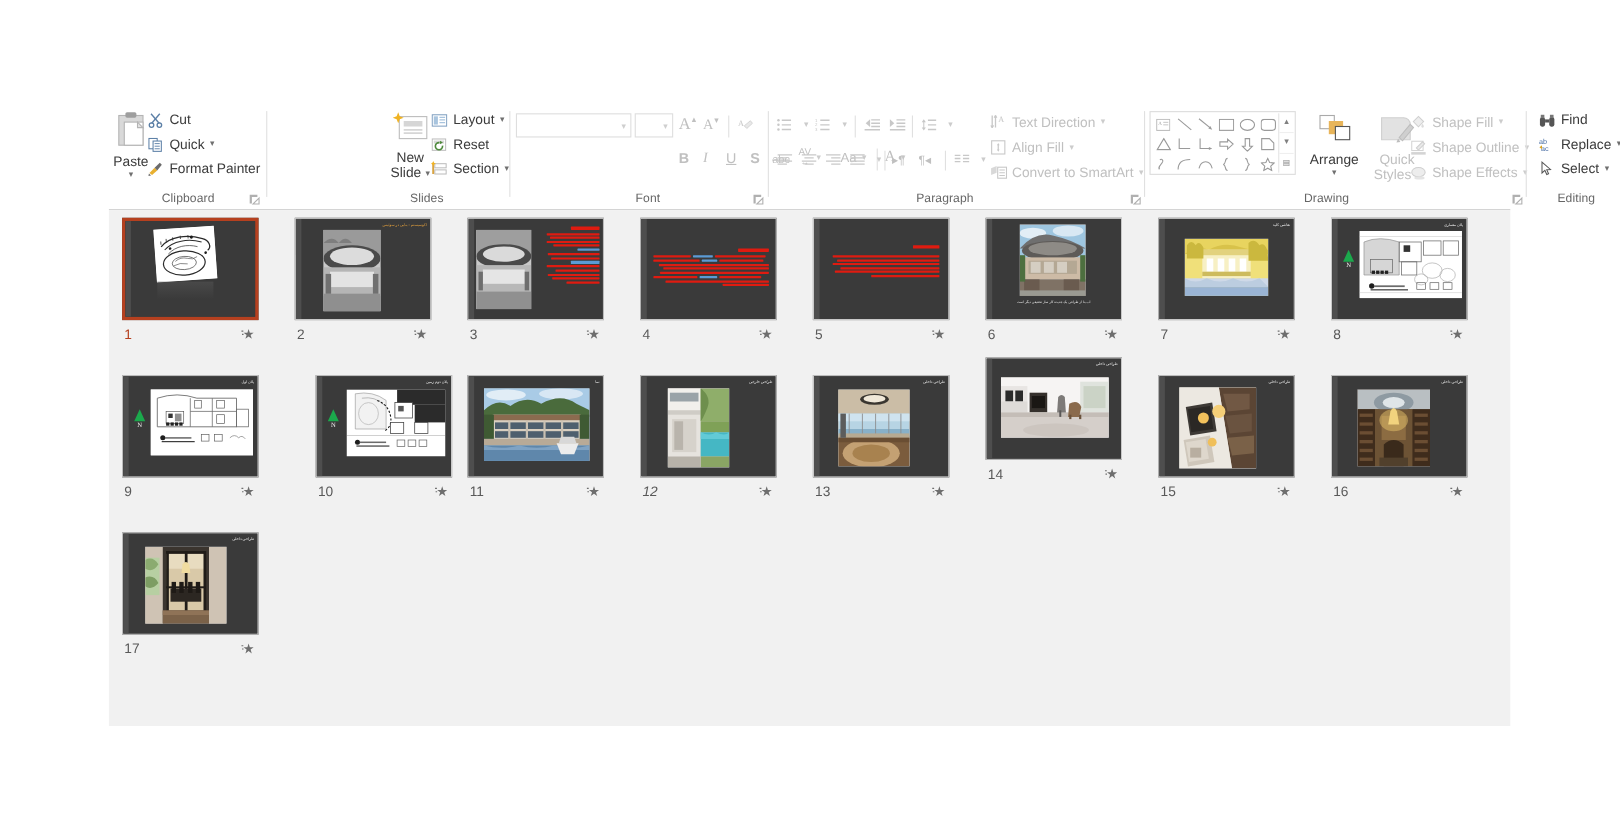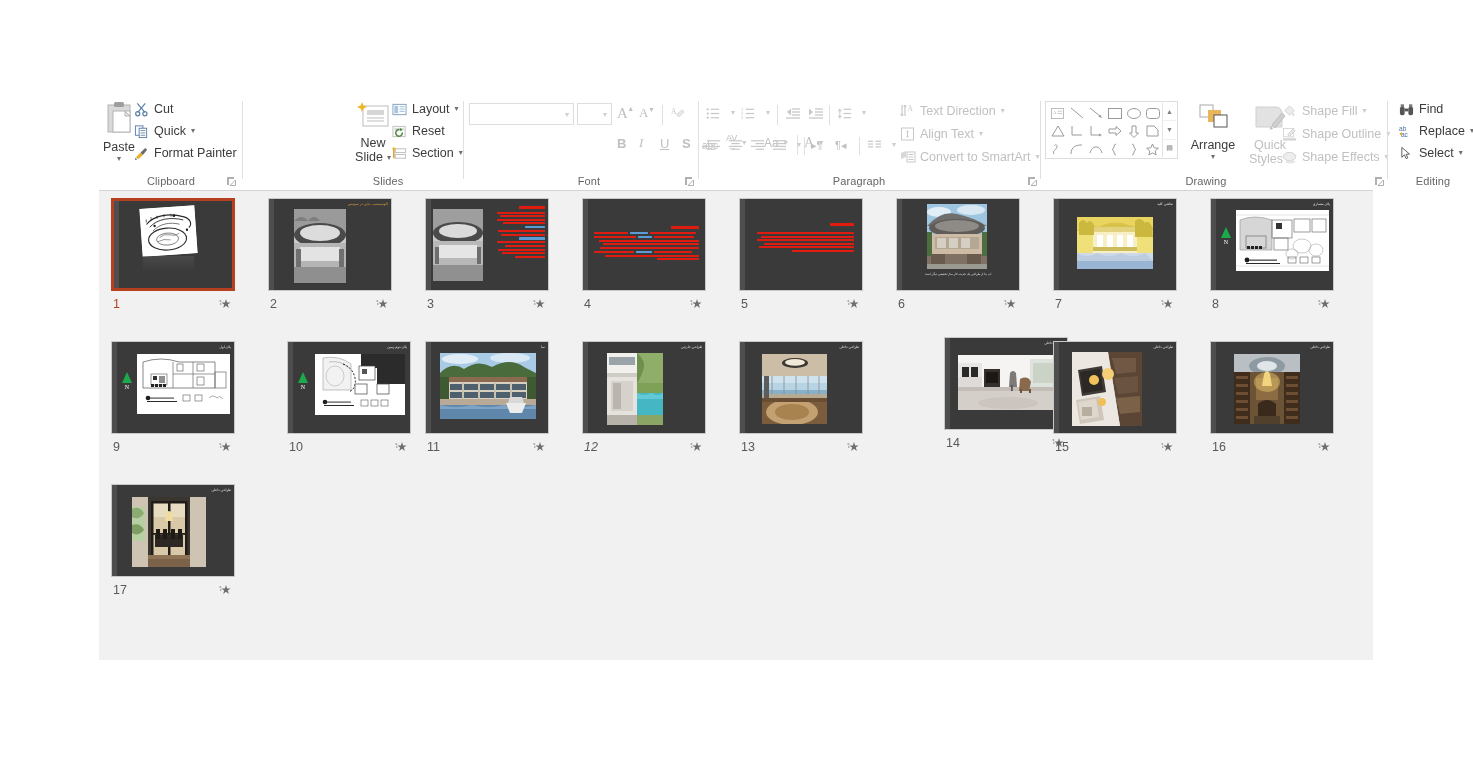--- a/index.html
+++ b/index.html
@@ -599,21 +599,21 @@
       </div>
       <div class="cmd dis" style="left:200px; top:29px;">
         <span class="ico">
           <svg width="16" height="16" viewBox="0 0 16 16">
             <rect x="1.5" y="2" width="12" height="12" fill="none" stroke="#c8c8c8" stroke-width="1"></rect>
             <path d="M7.5 4 L6.3 6 L8.7 6 Z" fill="#c8c8c8"></path>
             <line x1="7.5" y1="5.5" x2="7.5" y2="10.5" stroke="#c8c8c8" stroke-width="1.1"></line>
             <path d="M7.5 12 L6.3 10 L8.7 10 Z" fill="#c8c8c8"></path>
           </svg>
         </span>
-        <span class="lbl">Align Text</span>
+        <span class="lbl">Align Fill</span>
         <span class="caret">▾</span>
       </div>
       <div class="cmd dis" style="left:200px; top:52px;">
         <span class="ico">
           <svg width="16" height="16" viewBox="0 0 16 16">
             <path d="M1 4 L6 2 L6 8 L1 10 Z" fill="#d8d8d8"></path>
             <rect x="7" y="3" width="8" height="10" fill="#ffffff" stroke="#c8c8c8"></rect>
             <line x1="8.5" y1="5.5" x2="13.5" y2="5.5" stroke="#c8c8c8" stroke-width="1"></line>
             <line x1="8.5" y1="8" x2="13.5" y2="8" stroke="#c8c8c8" stroke-width="1"></line>
             <line x1="8.5" y1="10.5" x2="13.5" y2="10.5" stroke="#c8c8c8" stroke-width="1"></line>
@@ -1375,21 +1375,21 @@
         <span class="anim-star">
           <svg width="14" height="14" viewBox="0 0 14 14">
               <path d="M7 2 L8.1 5.4 L11.6 5.4 L8.8 7.5 L9.9 11 L7 8.8 L4.1 11 L5.2 7.5 L2.4 5.4 L5.9 5.4 Z" fill="#6e6e6e"></path>
               <line x1="0.5" y1="4" x2="2.2" y2="4" stroke="#6e6e6e" stroke-width="1"></line>
               <line x1="1" y1="7" x2="2.4" y2="7" stroke="#6e6e6e" stroke-width="1"></line>
             </svg>
         </span>
       </div>
     </div>
 
-    <div class="thumb-wrap" style="left:797px; top:146px;margin-left:48px;">
+    <div class="thumb-wrap" style="left:797px; top:134px;">
       <div class="thumb-frame">
         <div class="slide-canvas">
           <div class="lstripe"></div>
           <div class="sl-title" style="right:3px; top:3px; color:#efefef;">طراحی داخلی</div>
           <div class="sl-img" style="left:13px; top:17px; width:98px; height:55px;">
             <svg width="98" height="55" viewBox="0 0 98 55">
               <rect width="98" height="55" fill="#efeceb"></rect>
               <rect width="98" height="32" fill="#f6f4f3"></rect>
               <rect x="0" y="8" width="24" height="24" fill="#e8e5e3"></rect>
               <rect x="4" y="12" width="7" height="10" fill="#2a2a2a"></rect>

